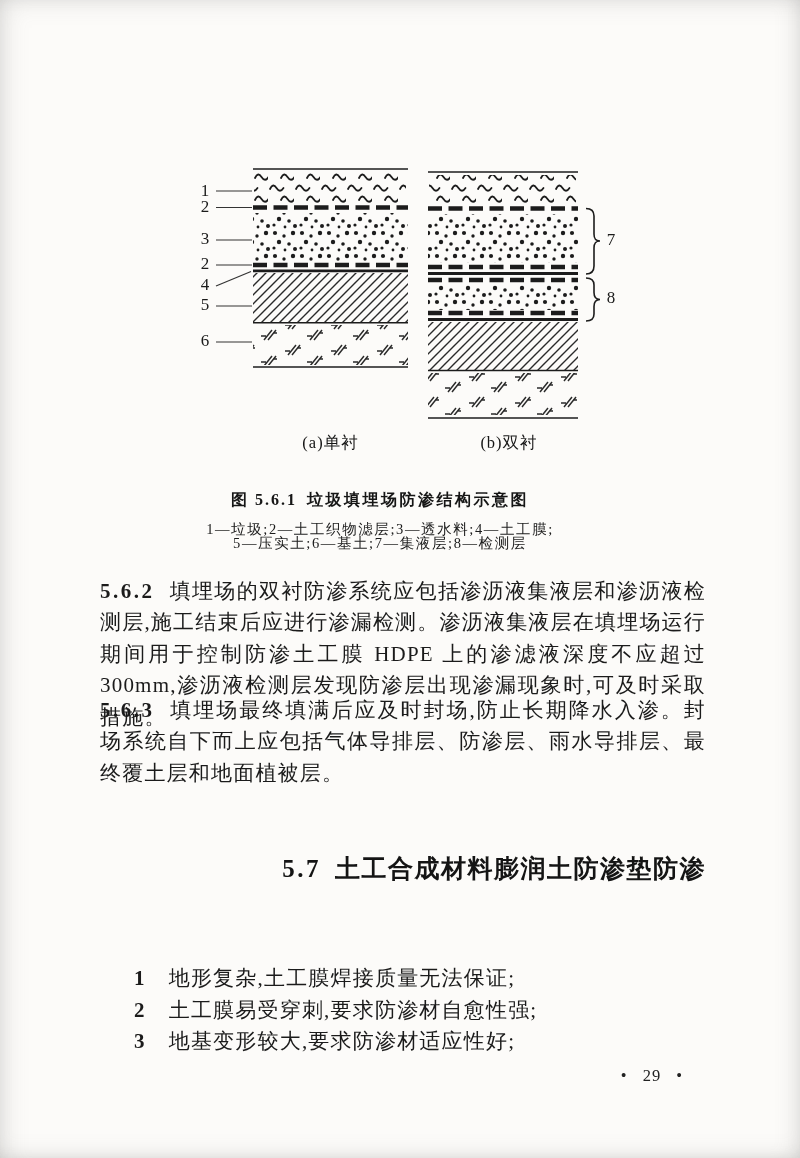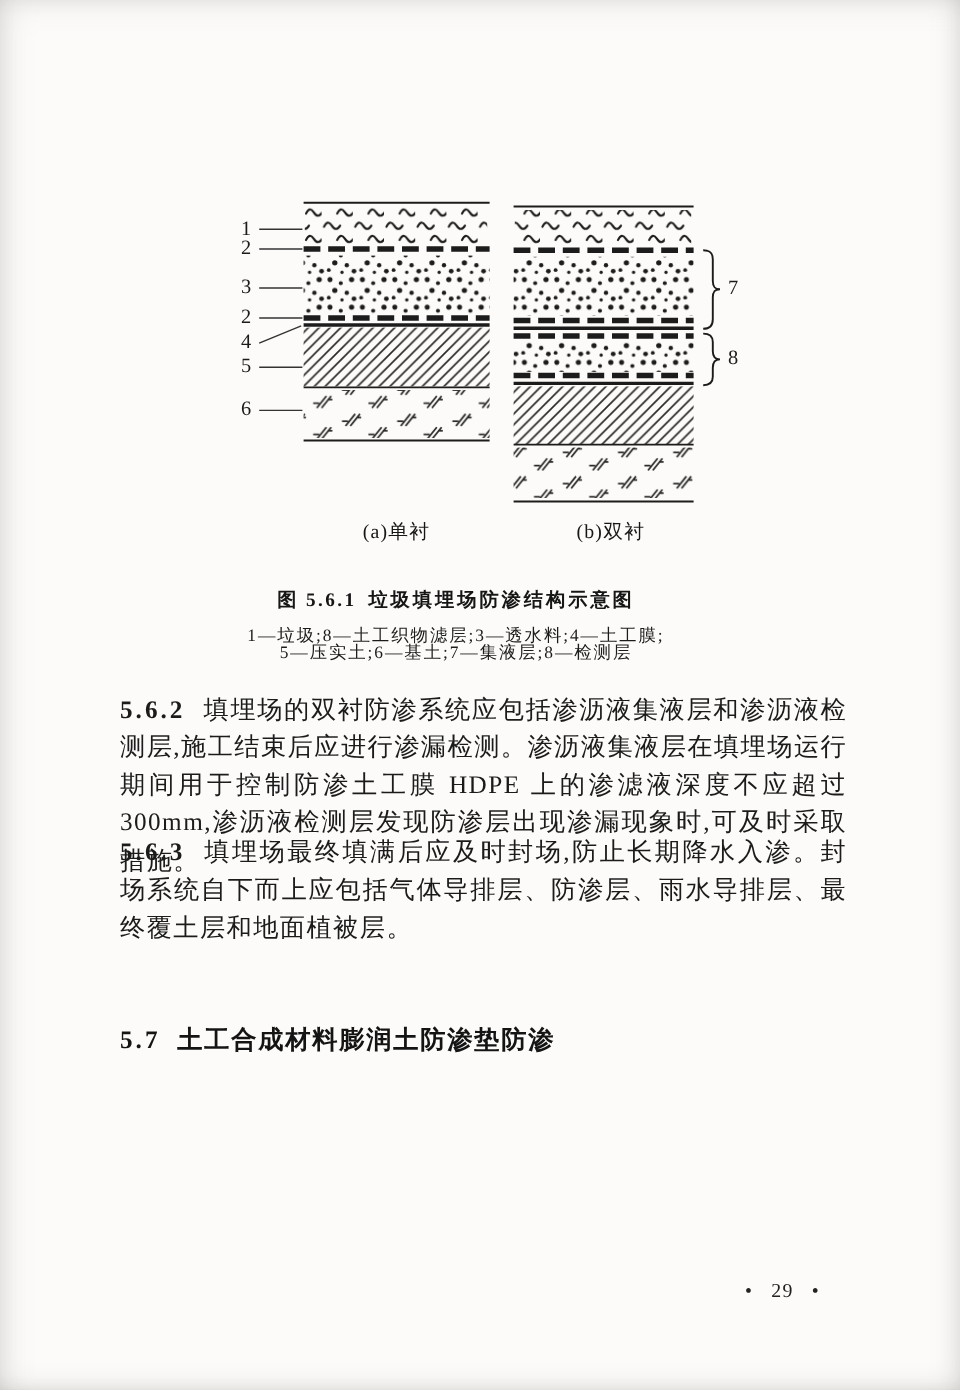--- a/index.html
+++ b/index.html
@@ -42,22 +42,22 @@
     font-size:14.5px;letter-spacing:1.6px;color:#1b1b1b;
   }
   
   .para{
     position:absolute;left:100px;width:606px;margin:0;
     font-size:21px;line-height:31.4px;letter-spacing:1.2px;
     text-align:justify;color:#1b1b1b;
   }
   .secnum{font-weight:bold;letter-spacing:2.5px;margin-right:15px;font-family:"Liberation Serif","DejaVu Serif",serif;}
   .h57{
-    position:absolute;left:100px;width:606px;text-align:left;
-    font-size:21px;font-weight:bold;letter-spacing:1.5px;color:#141414;
+    position:absolute;left:100px;width:606px;text-align:right;
+    font-size:25px;font-weight:bold;letter-spacing:1.5px;color:#141414;
   }
   .h57 .secnum{margin-right:14px;}
   .list{position:absolute;left:100px;width:606px;}
   .li{line-height:31.6px;font-size:21px;letter-spacing:1.2px;color:#1b1b1b;}
   .linum{font-weight:bold;margin-left:34px;margin-right:23px;}
   .pagenum{
     position:absolute;left:582px;top:1066px;width:140px;text-align:center;
     font-size:16.5px;letter-spacing:1px;word-spacing:10px;color:#222;
   }
 </style>
@@ -153,33 +153,44 @@
     <span class="dlabel" style="left:412px;top:128px">8</span>
 
     <div class="subcap a">(a)单衬</div>
     <div class="subcap b">(b)双衬</div>
   </div>
 
   <div class="figcap-block" style="top:0">
     <div class="figtitle" style="top:490px">
       <span class="num">图 5.6.1</span><span>垃圾填埋场防渗结构示意图</span>
     </div>
-    <div class="figlegend" style="top:520px">1—垃圾;8—土工织物滤层;3—透水料;4—土工膜;</div>
+    <div class="figlegend" style="top:520px">1—垃圾;2—土工织物滤层;3—透水料;4—土工膜;</div>
     <div class="figlegend" style="top:534px">5—压实土;6—基土;7—集液层;8—检测层</div>
   </div>
 
   <p class="para" style="top:576px">
     <span class="secnum">5.6.2</span><span>填埋场的双衬防渗系统应包括渗沥液集液层和渗沥液检测层,施工结束后应进行渗漏检测。渗沥液集液层在填埋场运行期间用于控制防渗土工膜 HDPE 上的渗滤液深度不应超过300mm,渗沥液检测层发现防渗层出现渗漏现象时,可及时采取措施。</span>
   </p>
 
   <p class="para" style="top:695px">
     <span class="secnum">5.6.3</span><span>填埋场最终填满后应及时封场,防止长期降水入渗。封场系统自下而上应包括气体导排层、防渗层、雨水导排层、最终覆土层和地面植被层。</span>
   </p>
 
   <div class="h57" style="top:852px">
     <span class="secnum">5.7</span><span>土工合成材料膨润土防渗垫防渗</span>
   </div>
 
 
+  <div class="list" style="top:963px">
+    <div class="li">
+      <span class="linum">1</span><span>地形复杂,土工膜焊接质量无法保证;</span>
+    </div>
+    <div class="li">
+      <span class="linum">2</span><span>土工膜易受穿刺,要求防渗材自愈性强;</span>
+    </div>
+    <div class="li">
+      <span class="linum">3</span><span>地基变形较大,要求防渗材适应性好;</span>
+    </div>
+  </div>
 
   <div class="pagenum">• 29 •</div>
 
 </div>
 
 </body></html>

